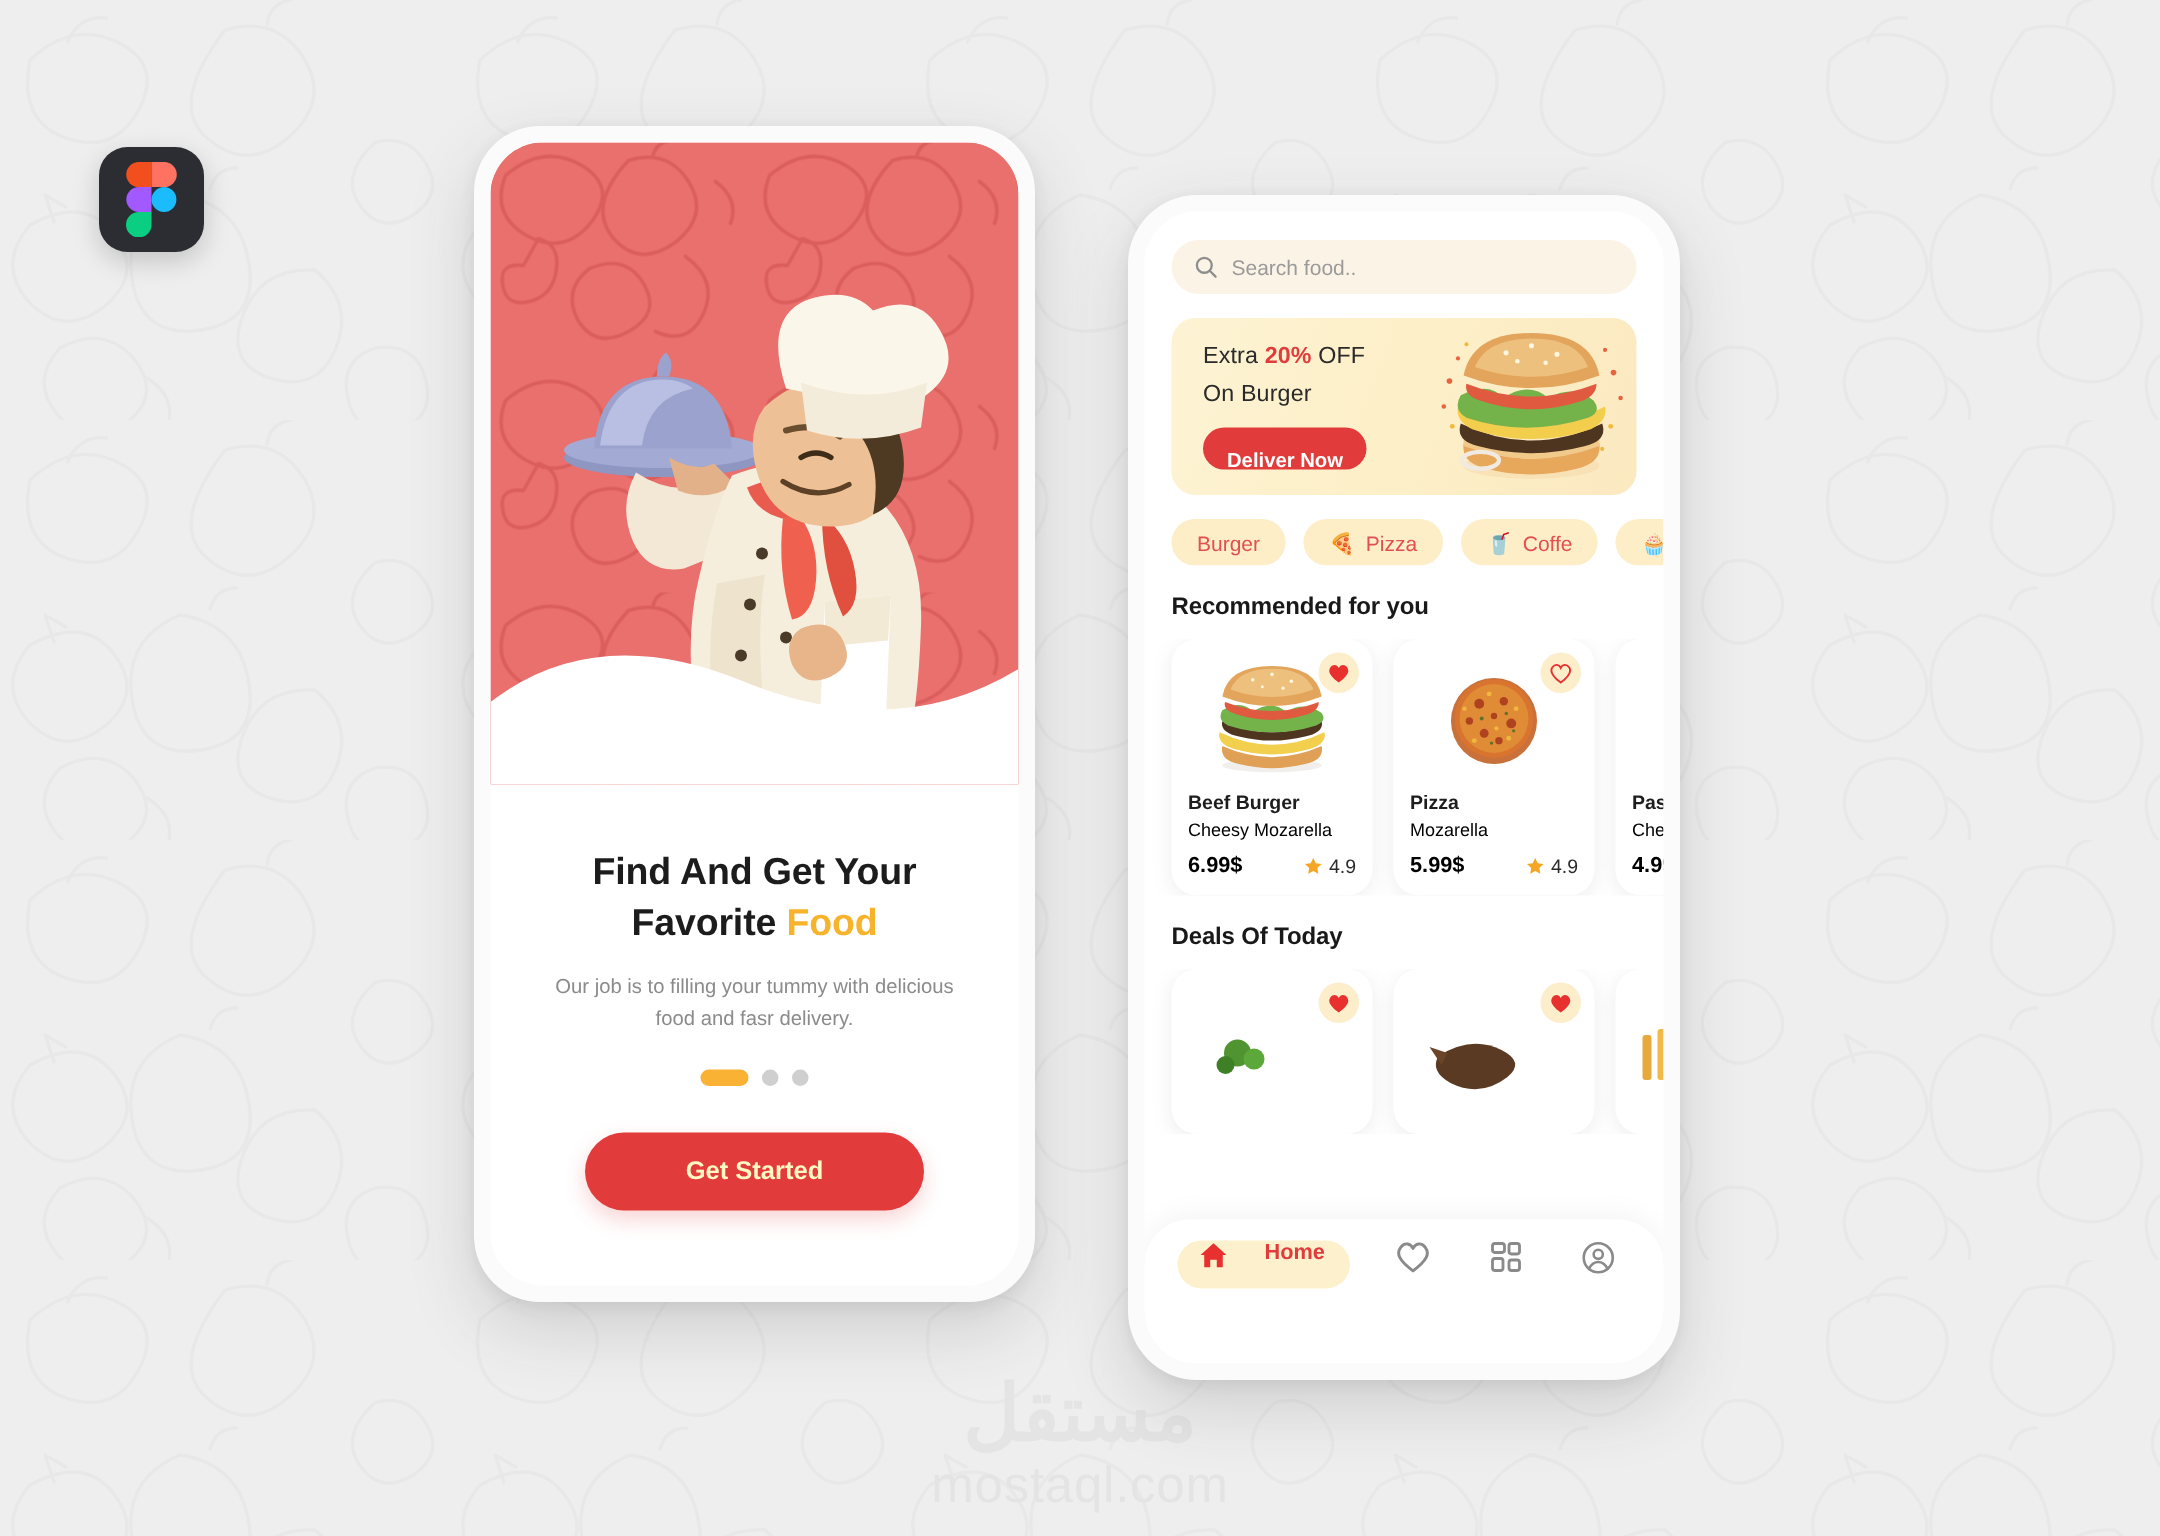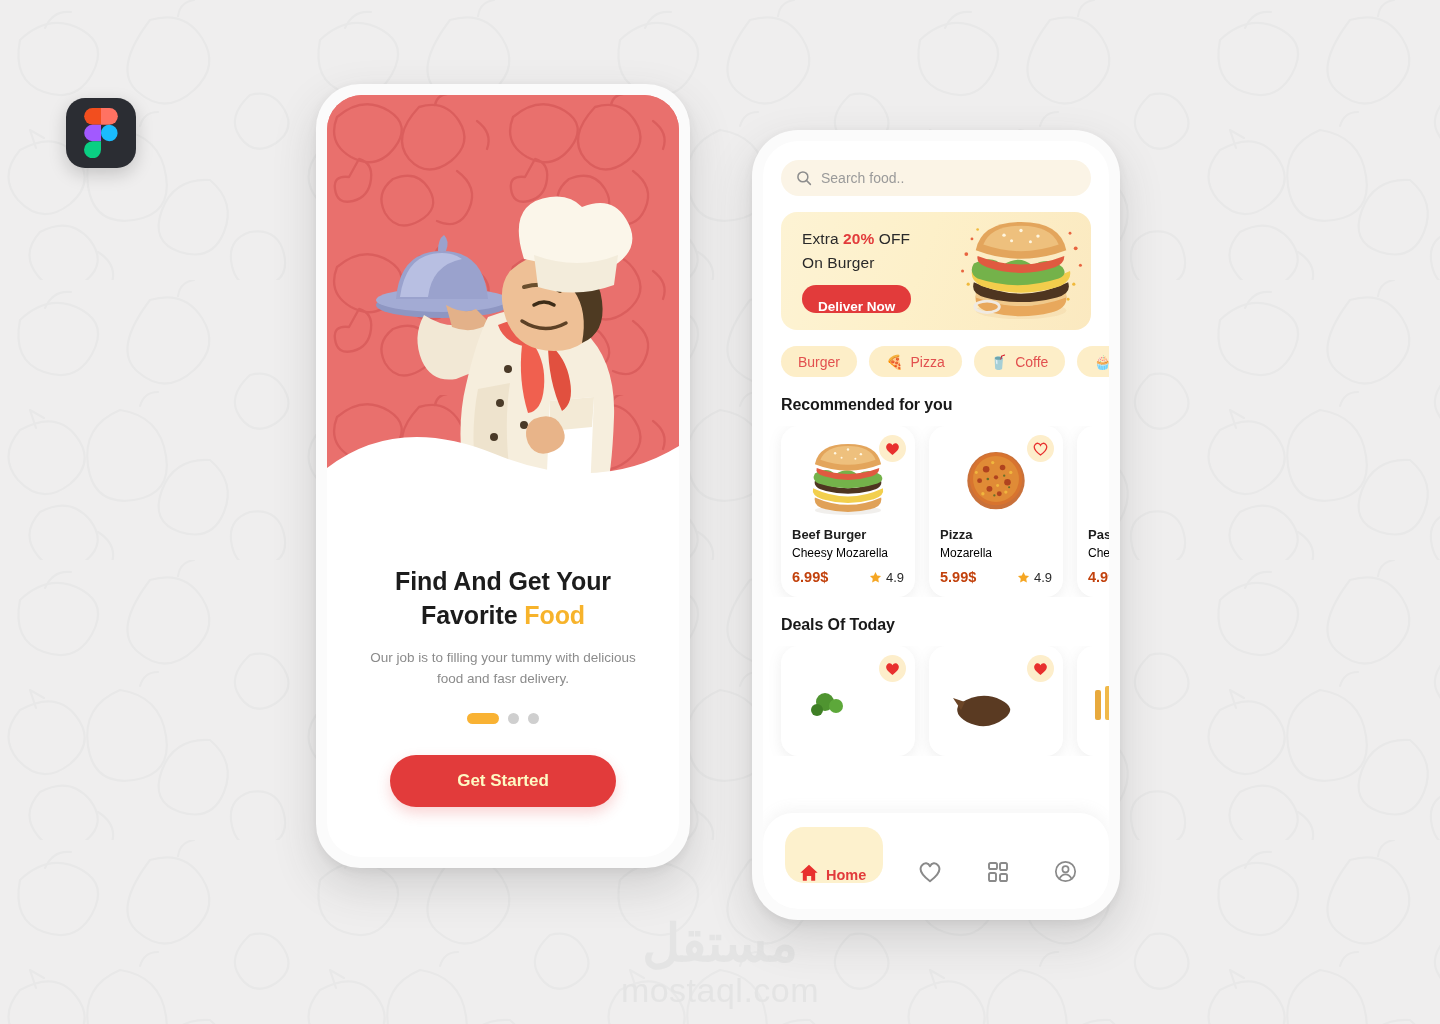--- a/index.html
+++ b/index.html
@@ -290,21 +290,21 @@
     font-size: 12px;
     color: #000000;
     white-space: nowrap;
   }
   .food-meta {
     margin-top: 9px;
     display: flex;
     align-items: center;
     justify-content: space-between;
   }
-  .food-price { font-size: 14.5px; font-weight: bold; color: #c2410c; }
+  .food-price { font-size: 14.5px; font-weight: bold; color: #000000; }
   .food-rating { display: flex; align-items: center; gap: 4px; font-size: 13px; color: #2b2b2b; }
 
   .deal-card {
     flex: 0 0 auto;
     width: 134px;
     height: 110px;
     background: #fff;
     border-radius: 17px;
     box-shadow: 0 3px 13px rgba(120,120,120,0.13);
     position: relative;
@@ -319,22 +319,22 @@
     height: 96px;
     background: #fff;
     border-radius: 30px 30px 35px 35px;
     display: flex;
     align-items: flex-start;
     padding: 14px 22px 0;
     justify-content: space-between;
     box-shadow: 0 -4px 14px rgba(140,140,140,0.09);
   }
   .nav-item {
-    display: flex; align-items: flex-end; gap: 7px;
-    height: 56px; padding: 0 10px; border-radius: 19px;
+    display: flex; align-items: flex-start; gap: 24px;
+    height: 32px; padding: 0 10px; border-radius: 19px;
     cursor: pointer;
   }
   .nav-item.active { background: #fdf1cd; padding: 0 17px 0 14px; }
   .nav-label { font-size: 14.5px; font-weight: bold; color: #e23b3b; }
 </style>
 </head>
 <body>
 
 <svg id="bg-pattern" viewBox="0 0 1440 1024" aria-hidden="true">
   <defs>

